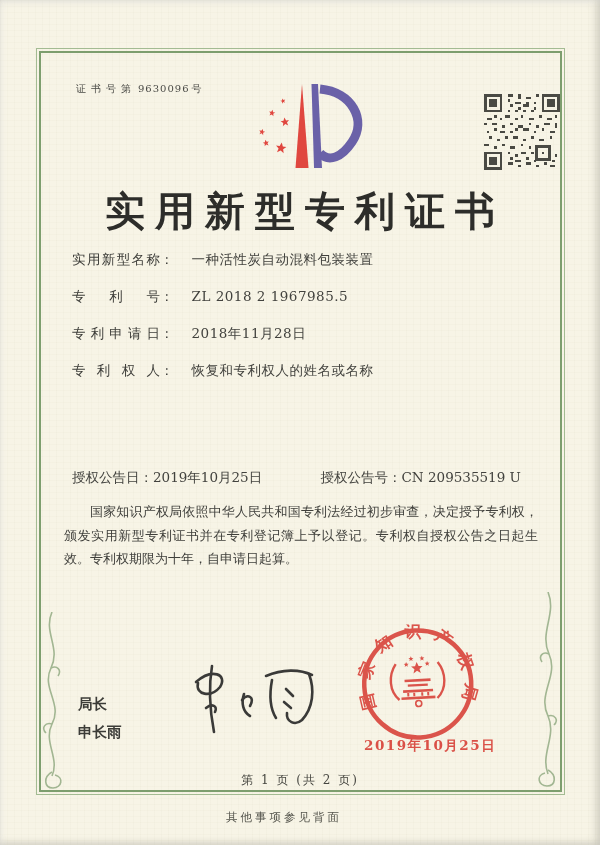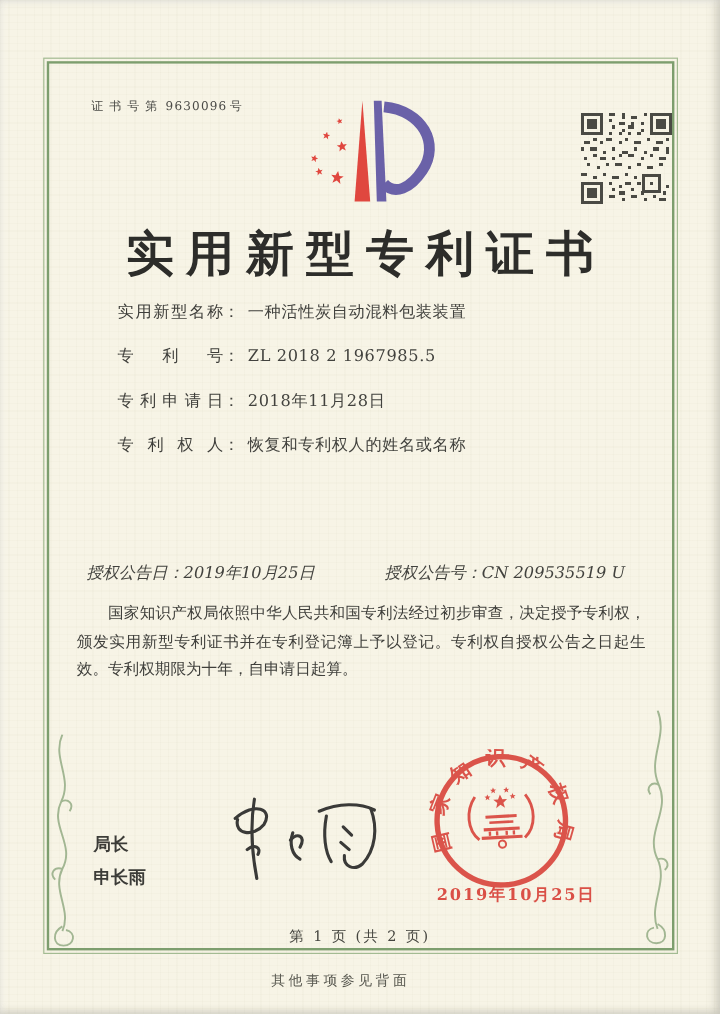--- a/index.html
+++ b/index.html
@@ -18,24 +18,24 @@
   .frame-inner{position:absolute;left:2px;top:2px;right:2px;bottom:2px;border:2px solid #7d9e6e;}
   .cert-no{position:absolute;left:76px;top:82px;font-size:10px;color:#4a4a46;}
   .cert-no .sp{letter-spacing:5px;}
   .cert-no .num{letter-spacing:1px;margin:0 2px;}
   .logo{position:absolute;left:240px;top:76px;}
   .qr{position:absolute;left:484px;top:94px;}
   .title{position:absolute;left:0;top:184px;width:100%;text-align:center;
     font-size:40px;font-weight:700;letter-spacing:10px;color:#2d2d2a;text-indent:10px;}
   .fields{position:absolute;left:72px;top:251px;width:470px;font-size:13.5px;}
   .field-row{margin-bottom:16px;white-space:nowrap;height:21px;}
-  .f-label{display:inline-block;width:88px;text-align:justify;text-align-last:justify;color:#3e3e3a;margin-left:26px;}
+  .f-label{display:inline-block;width:88px;text-align:justify;text-align-last:justify;color:#3e3e3a;}
   .f-colon{margin:0 1px 0 0;}
-  .f-value{margin-left:6px;letter-spacing:0.5px;}
-  .grant{position:absolute;left:72px;top:469px;width:470px;font-size:13.5px;white-space:nowrap;font-style:italic;}
+  .f-value{margin-left:17px;letter-spacing:0.5px;}
+  .grant{position:absolute;left:72px;top:469px;width:470px;font-size:13.5px;white-space:nowrap;}
   .grant .g2{margin-left:54px;}
   .paras{position:absolute;left:64px;top:500px;width:474px;font-size:13px;line-height:1.82;text-align:justify;color:#3f3f3b;}
   .paras p{margin:0;text-indent:2em;}
   .officer{position:absolute;left:78px;top:690px;font-size:14.5px;line-height:1.95;color:#3c3c38;font-family:"DejaVu Sans",sans-serif;font-weight:bold;}
   .sig{position:absolute;left:182px;top:660px;}
   .seal{position:absolute;left:352px;top:624px;transform:rotate(-3deg);}
   .seal-date{position:absolute;left:364px;top:737px;font-size:13.5px;font-weight:700;color:#d8433a;letter-spacing:1.5px;opacity:.92;}
   .page-no{position:absolute;left:0;bottom:56px;width:100%;text-align:center;font-size:12px;letter-spacing:2px;color:#45453f;}
   .back-note{position:absolute;left:0;bottom:20px;width:100%;text-align:center;font-size:11.5px;letter-spacing:3px;color:#56564e;transform:translateX(-16px);}
   .flourish-l{position:absolute;left:39px;top:612px;}

